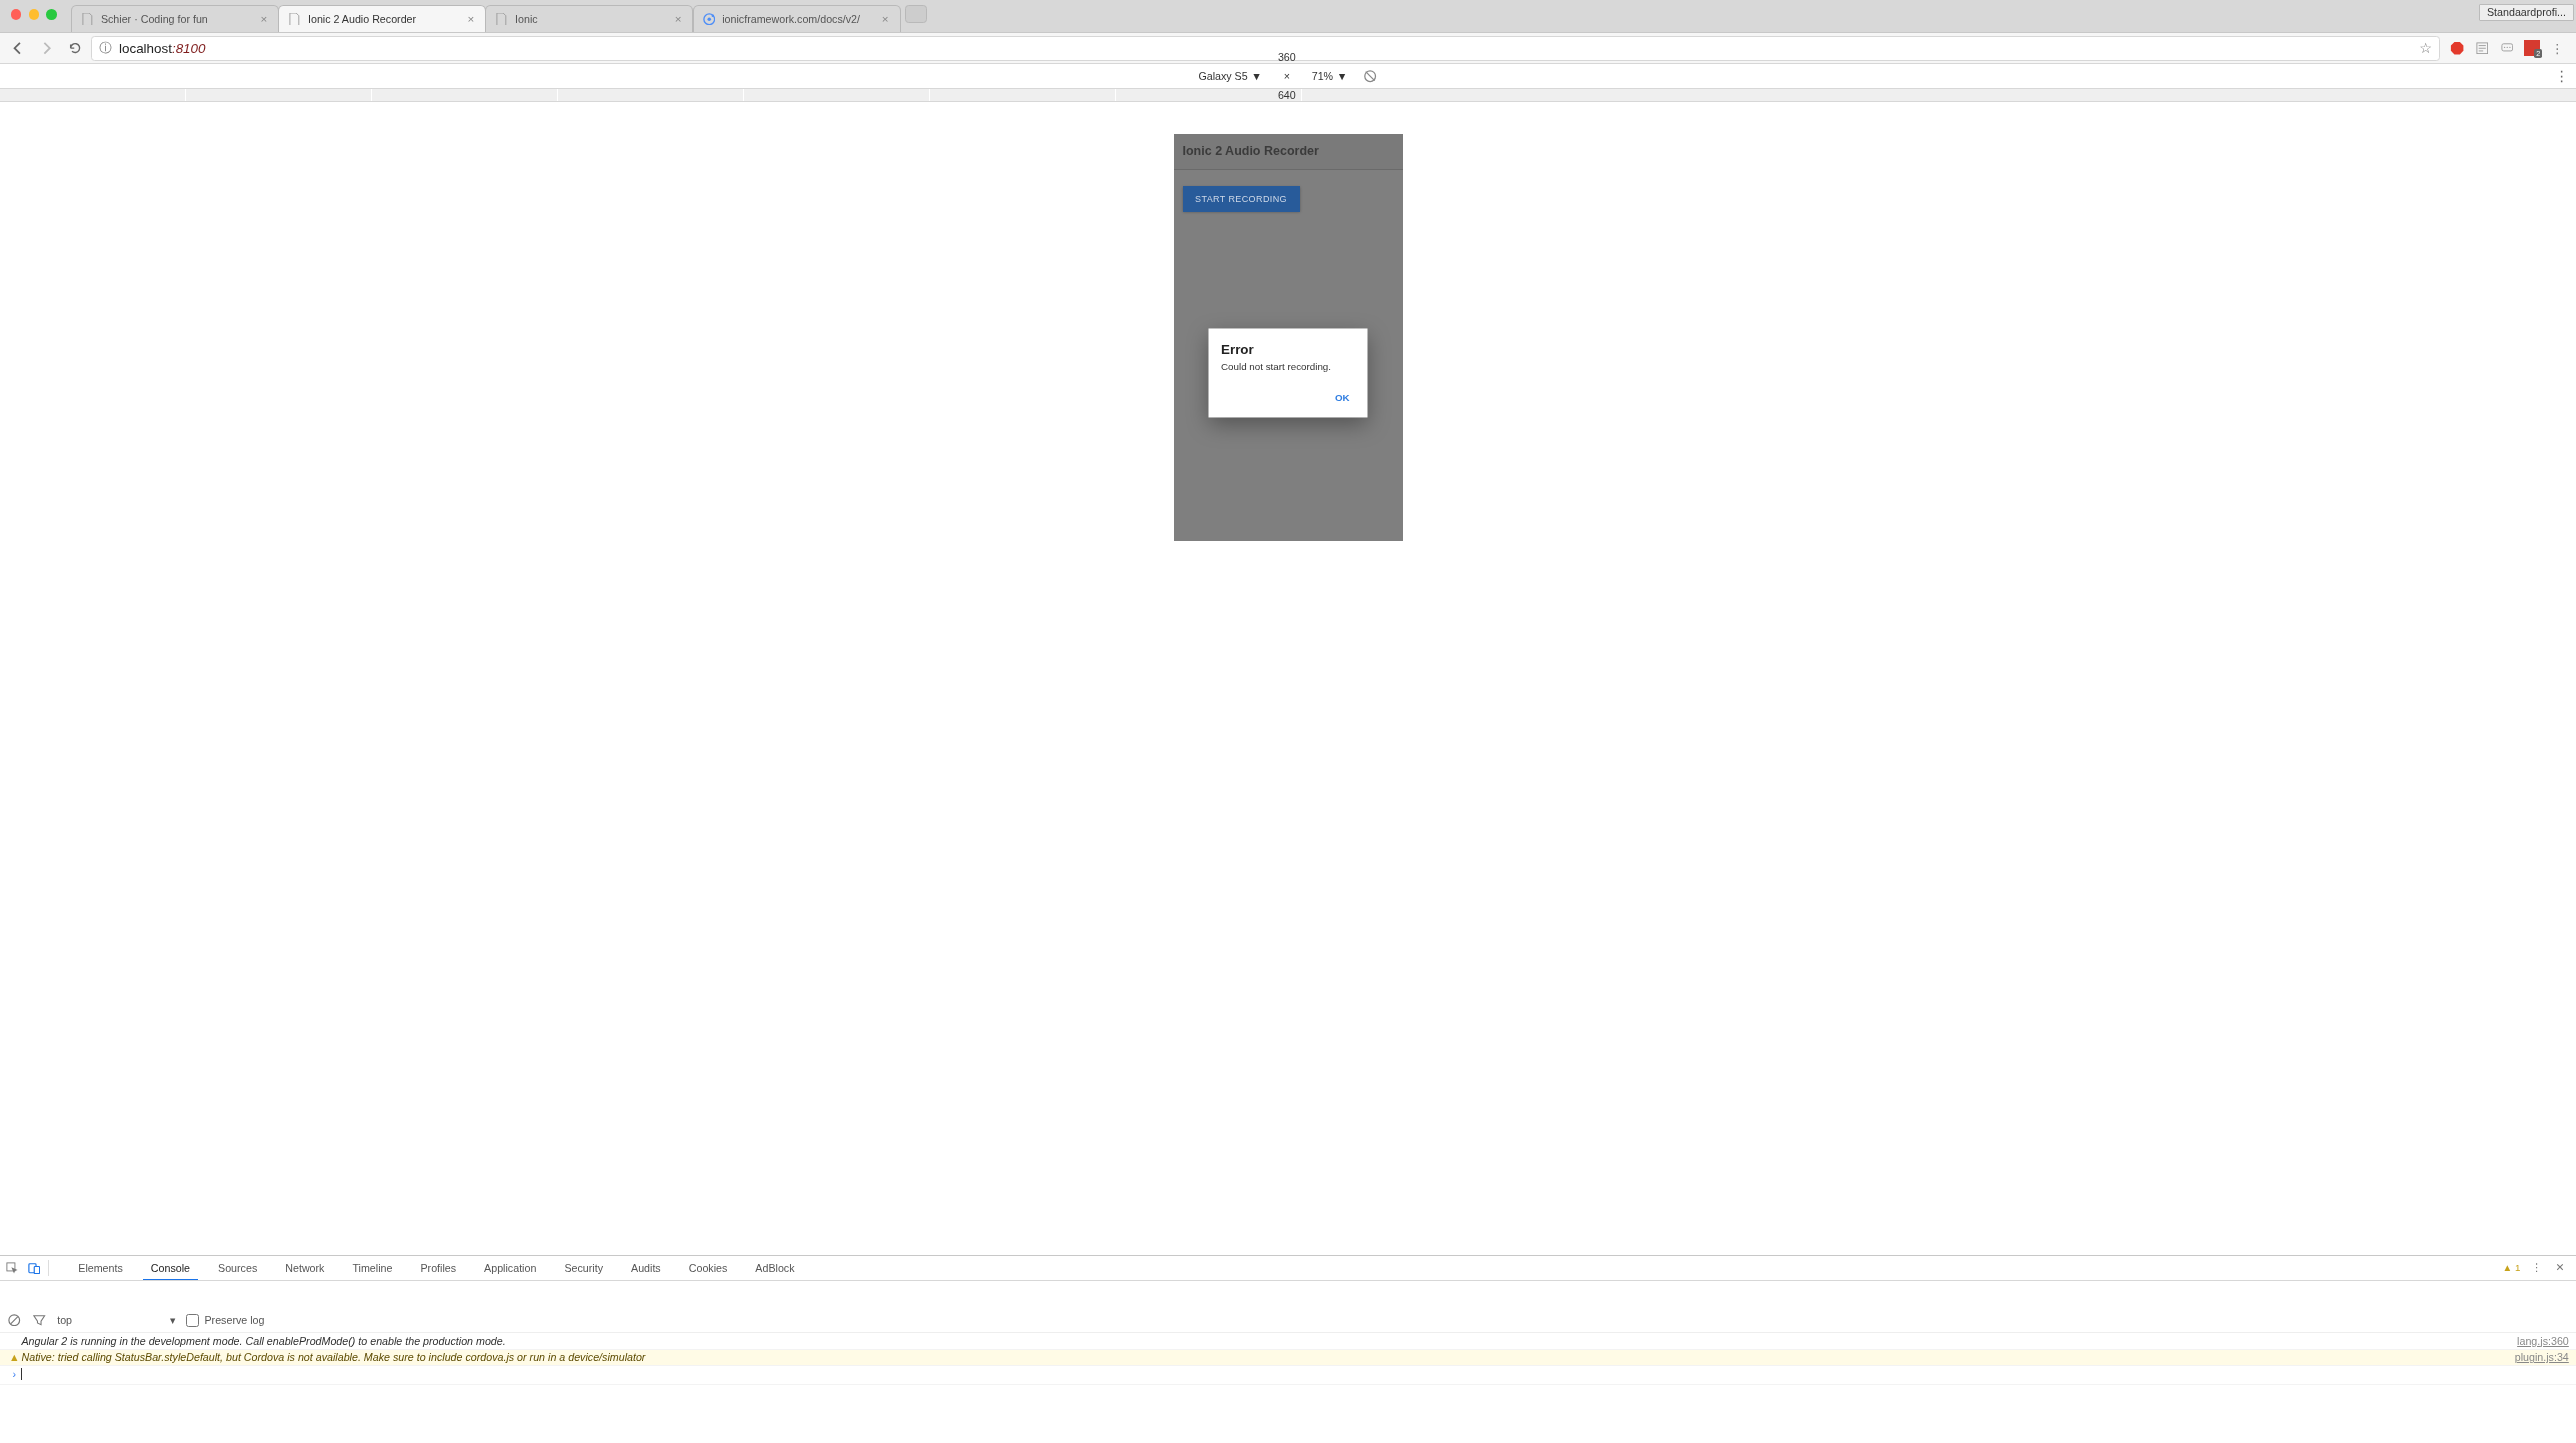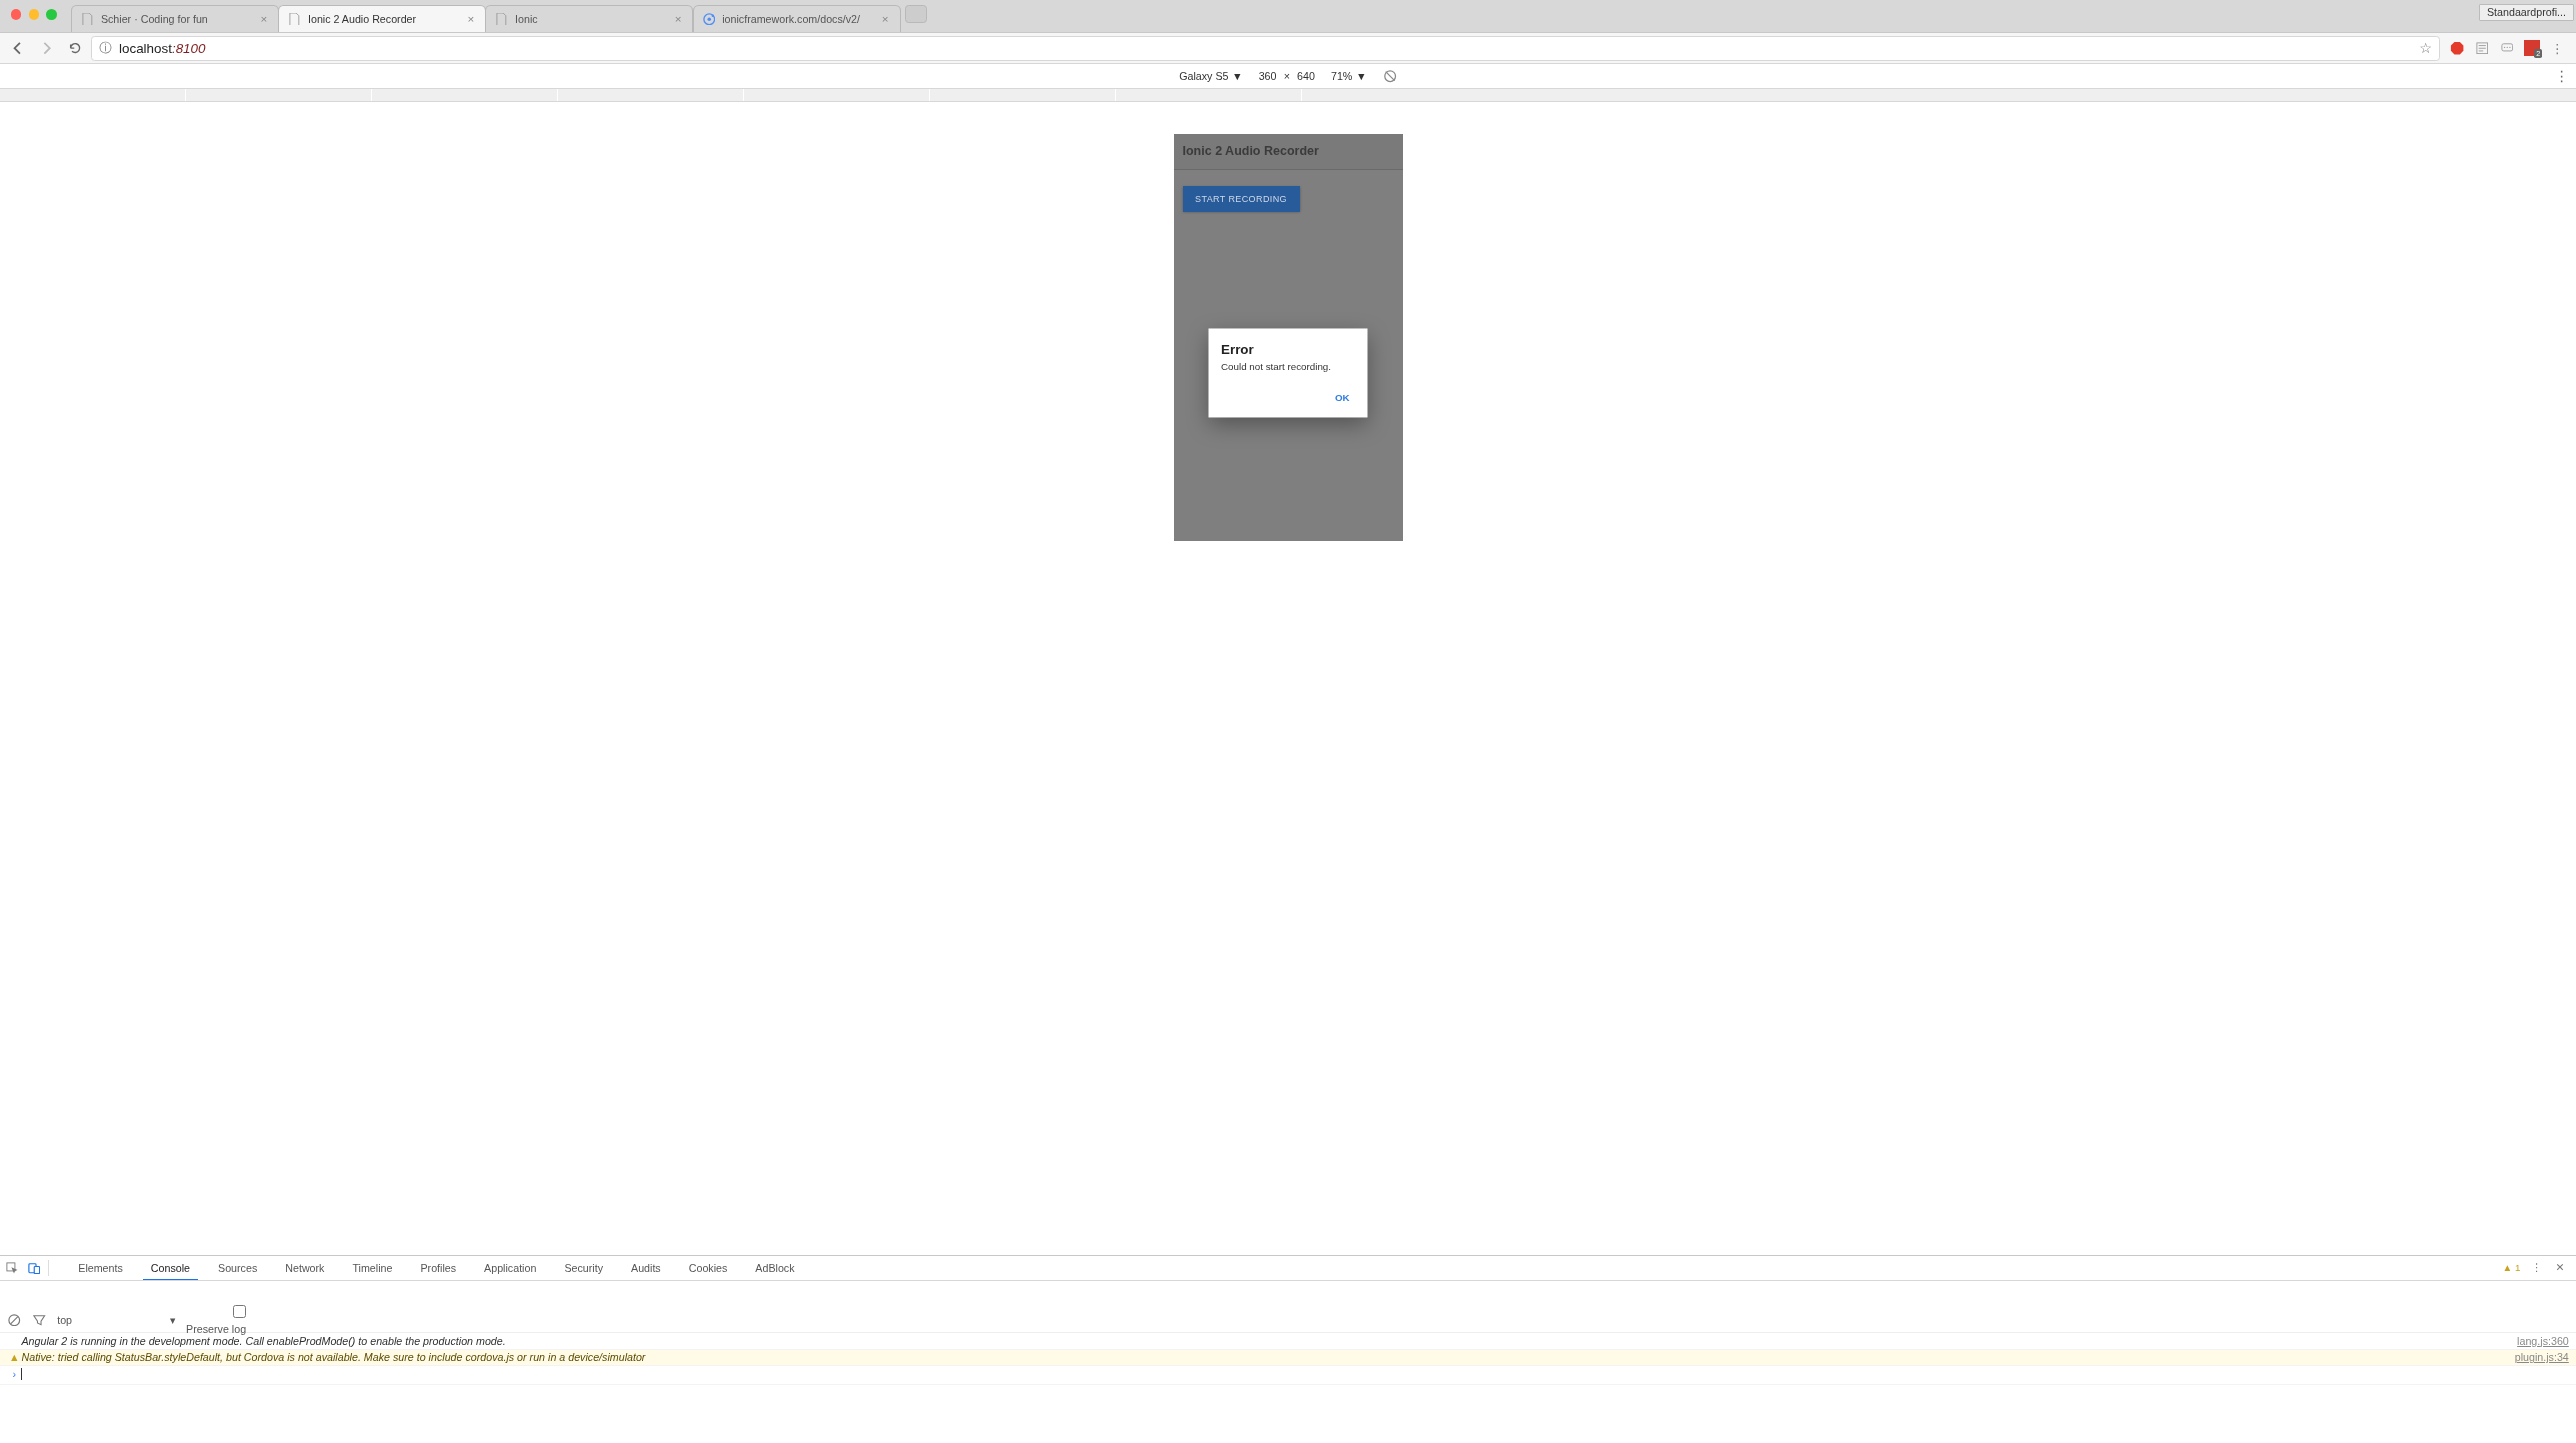--- a/index.html
+++ b/index.html
@@ -45,21 +45,21 @@
   .omnibox .star { color: #777; font-size: 14.3px; }
   .ext-icons { display: flex; align-items: center; gap: 9px; padding: 0 5.4px; }
   .ext-icon { width: 16px; height: 16px; display: flex; align-items: center; justify-content: center; color: #777; font-size: 12.5px; }
   .ext-icon.red-stop { color: #e33a2c; }
   .ext-icon.red-box { background: #d63a2f; color: #fff; font-size: 8px; width: 16px; height: 16px; position: relative; }
   .ext-icon.red-box .badge { position: absolute; bottom: -1.8px; right: -1.8px; background: #666; color: #fff; font-size: 7.2px; padding: 0 1.8px; border-radius: 1.8px; }
 
   
   .device-bar { height: 25px; display: flex; align-items: center; justify-content: center; gap: 16px; font-size: 10.7px; color: #333; border-bottom: 0.9px solid #d7d7d7; position: relative; }
   .device-select { display: flex; align-items: center; gap: 3.6px; }
-  .dims { display: flex; align-items: center; gap: 7.2px; }
+  .dims { display: flex; align-items: center; gap: 7.2px; flex-direction: column; }
   .device-bar .rotate { color: #888; font-size: 12.5px; }
   .device-menu { position: absolute; right: 7.2px; color: #666; font-size: 14.3px; }
 
   
   .ruler { height: 12.5px; background: #efefef; border-bottom: 0.9px solid #d7d7d7; display: flex; }
   .ruler .mark { height: 100%; border-right: 0.9px solid #fff; width: 186px; }
 
   
   .viewport { flex: 1; background: #fff; display: flex; align-items: flex-start; justify-content: center; padding-top: 32px; overflow: hidden; }
   .device-frame { width: 229px; height: 407px; background: #7f7f7f; box-shadow: 0 0 0 0 rgba(0,0,0,0); position: relative; overflow: hidden; }
@@ -83,21 +83,21 @@
   .dt-icon { width: 14.3px; height: 14.3px; display: flex; align-items: center; justify-content: center; color: #777; }
   .dt-icon.blue { color: #1a73e8; }
   .dt-tab { padding: 0 8px; height: 100%; display: flex; align-items: center; cursor: default; }
   .dt-tab.active { color: #222; border-bottom: 1.8px solid #1a73e8; }
   .dt-spacer { flex: 1; }
   .dt-right { display: flex; align-items: center; gap: 9px; padding-right: 3.6px; }
   .warn-badge { display: flex; align-items: center; gap: 2.7px; color: #c7a21a; font-size: 9.8px; }
 
   .dt-console-toolbar { height: 25px; border-bottom: 0.9px solid #eee; display: flex; align-items: center; gap: 10.7px; padding: 0 7.2px; font-size: 10.7px; color: #555; margin-top: 27px; }
   .ctx-select { display: flex; align-items: center; gap: 98px; border: none; }
-  .preserve { display: flex; align-items: flex-end; gap: 5.4px; flex-direction: column; }
+  .preserve { display: flex; align-items: flex-start; gap: 5.4px; }
 
   .console-lines { flex: 1; font-family: Menlo, Consolas, monospace; font-size: 10.7px; overflow: auto; }
   .line { display: flex; align-items: flex-start; padding: 1.8px 7.2px; border-bottom: 0.9px solid #f3f3f3; }
   .line.warning { background: #fffbe6; }
   .line .gutter { width: 14.3px; flex-shrink: 0; text-align: center; }
   .line .msg { flex: 1; white-space: pre; color: #303030; font-style: italic; }
   .line.warning .msg { color: #5c4a00; }
   .line .src { color: #888; text-decoration: underline; margin-left: 10.7px; white-space: nowrap; }
   .prompt-line .gutter { color: #367cf1; }
   .prompt-line .cursor { border-left: 0.9px solid #333; height: 12.5px; display: inline-block; }

